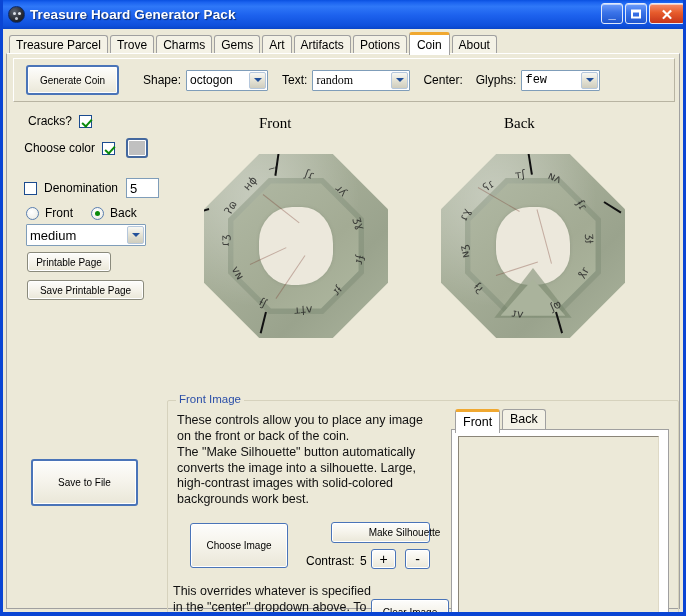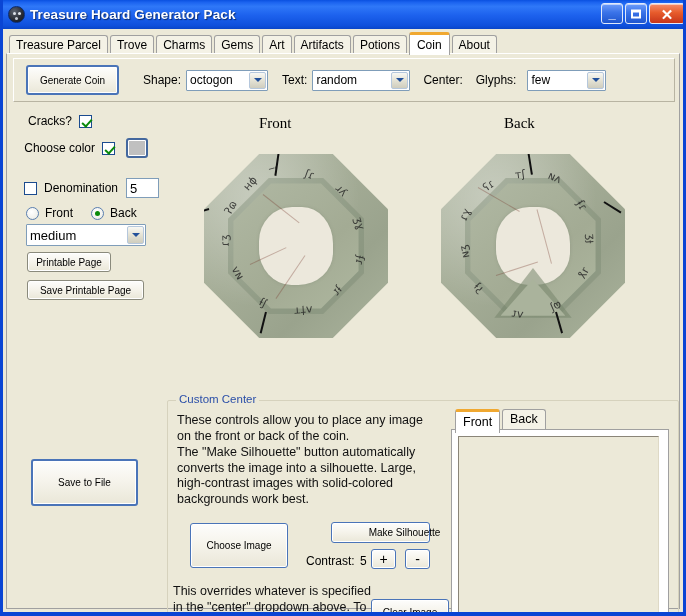--- a/index.html
+++ b/index.html
@@ -301,29 +301,29 @@
     <div id="toolbar">
       <div class="btn" style="margin-left:12px; width:93px; height:30px; border-width:2px; border-color:#4a74b8;">Generate Coin</div>
 
       <span class="lbl" style="margin-left:24px;">Shape:</span>
       <div class="combo" style="width:82px; margin-left:5px;">
         <span>octogon</span>
         <span class="arrowbox"></span>
       </div>
 
       <span class="lbl" style="margin-left:14px;">Text:</span>
-      <div class="combo" style="width:98px; margin-left:5px;">
+      <div class="combo" style="width:98px; margin-left:5px;font-family:Liberation Serif, serif;">
         <span>random</span>
         <span class="arrowbox"></span>
       </div>
 
       <span class="lbl" style="margin-left:13px;">Center:</span>
 
       <span class="lbl" style="margin-left:13px;">Glyphs:</span>
-      <div class="combo" style="width:79px; margin-left:11px;">
+      <div class="combo" style="width:79px; margin-left:5px;font-family:Liberation Mono, monospace;">
         <span>few</span>
         <span class="arrowbox"></span>
       </div>
     </div>
 
     <div id="leftcol">
 
       <div class="row" style="justify-content:center; padding-right:54px;">
         <span class="lbl" style="margin-right:7px;">Cracks?</span>
         <span class="chk checked"></span>
@@ -410,21 +410,21 @@
       </div>
       <div class="crackmark" style="left:47%; top:-2%; height:25px; transform:rotate(-9deg);"></div>
       <div class="crackmark" style="left:88%; top:26%; height:20px; transform:rotate(-58deg);"></div>
       <div class="crackmark" style="left:62%; top:86%; height:22px; transform:rotate(-16deg);"></div>
       <div class="hairline" style="left:20%; top:18%; width:48px; transform:rotate(30deg);"></div>
       <div class="hairline" style="left:52%; top:30%; width:56px; transform:rotate(75deg);"></div>
       <div class="hairline" style="left:30%; top:66%; width:44px; transform:rotate(-18deg);"></div>
     </div>
 
     <div id="customimg">
-      <span class="gtitle">Custom Center</span>
+      <span class="gtitle">Front Image</span>
 
       <div class="ptext" style="position:absolute; left:9px; top:12px; width:262px;">These controls allow you to place any image on the front or back of the coin.</div>
       <div class="ptext" style="position:absolute; left:9px; top:44px; width:268px;">The "Make Silhouette" button automatically converts the image into a silhouette. Large, high-contrast  images with solid-colored backgrounds work best.</div>
 
       <div class="btn" style="position:absolute; left:22px; top:122px; width:98px; height:45px; border-color:#4a74b8;">Choose Image</div>
 
       <div class="btn" style="position:absolute; left:163px; top:121px; width:99px; height:21px; border-color:#4a74b8;padding-left:48px;">Make Silhouette</div>
 
       <span class="lbl" style="position:absolute; left:138px; top:153px;">Contrast:</span>
       <span class="lbl" style="position:absolute; left:192px; top:153px;">5</span>

